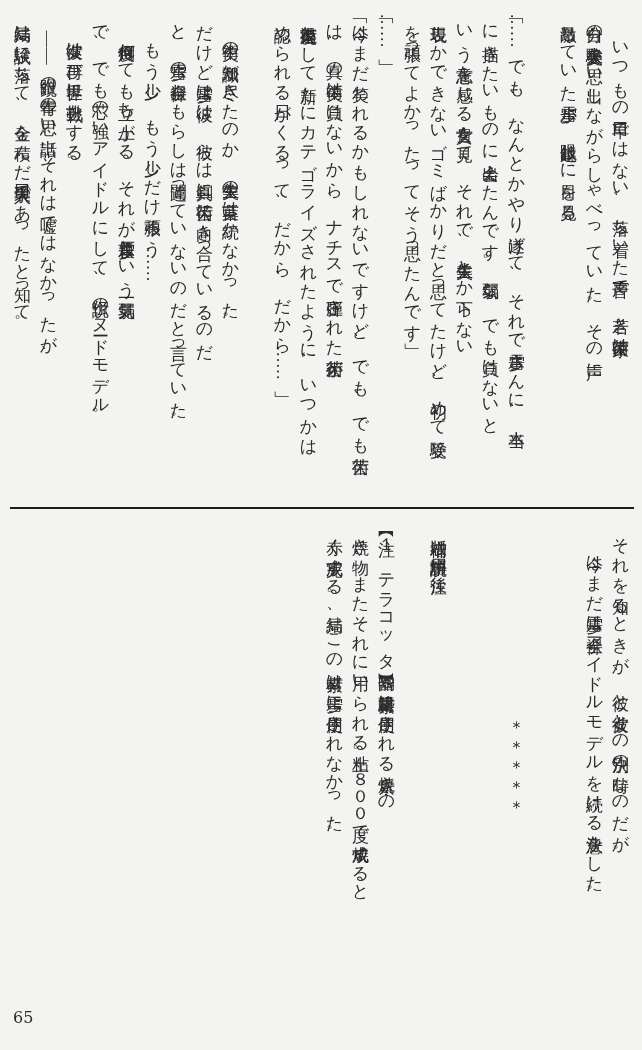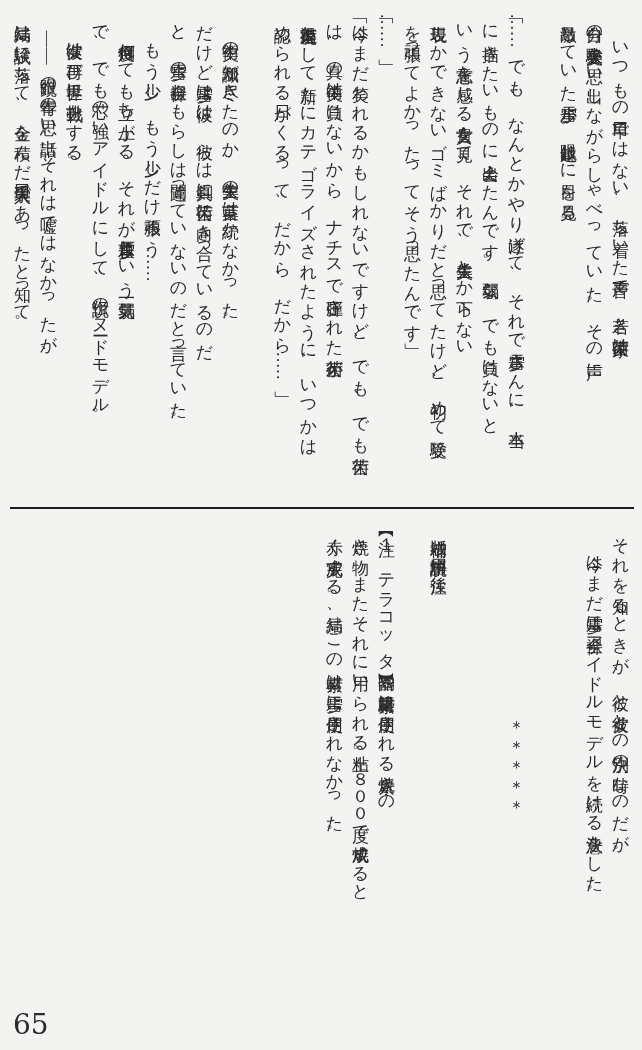--- a/index.html
+++ b/index.html
@@ -53,21 +53,21 @@
     left: 10px;
     top: 507px;
     width: 624px;
     height: 2px;
     background: #1c1c1c;
   }
   .page-number {
     position: absolute;
     left: 13px;
     top: 1008px;
-    font-size: 28px;
+    font-size: 16px;
     color: #2b2b2b;
     font-family: "DejaVu Serif", "Liberation Serif", serif;
   }
 </style>
 </head>
 <body>
 
 <div class="page">
 
   <section class="dan dan-top">

